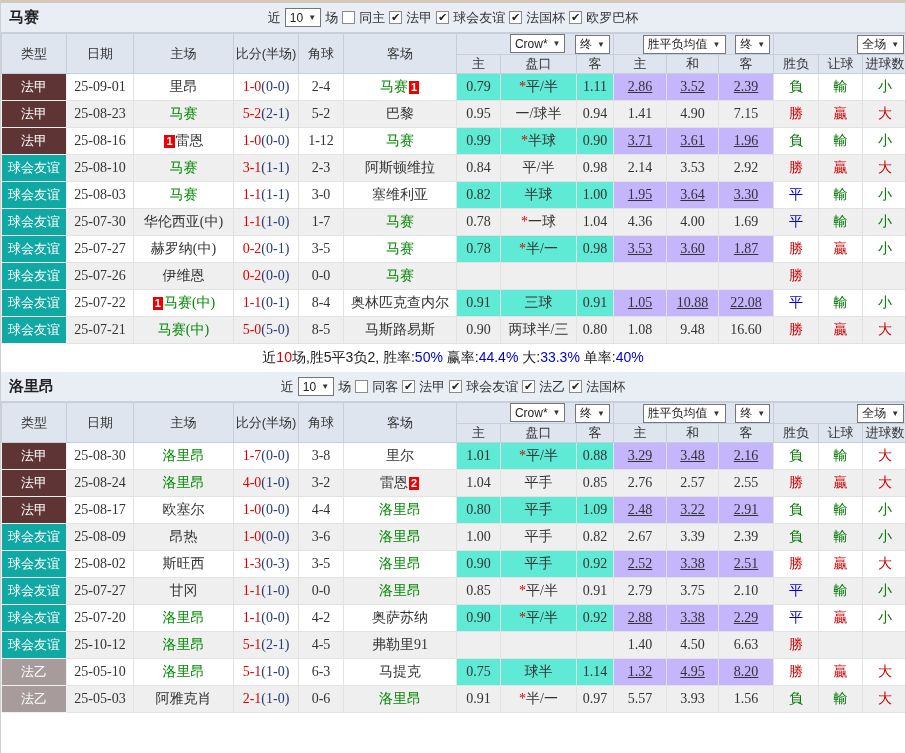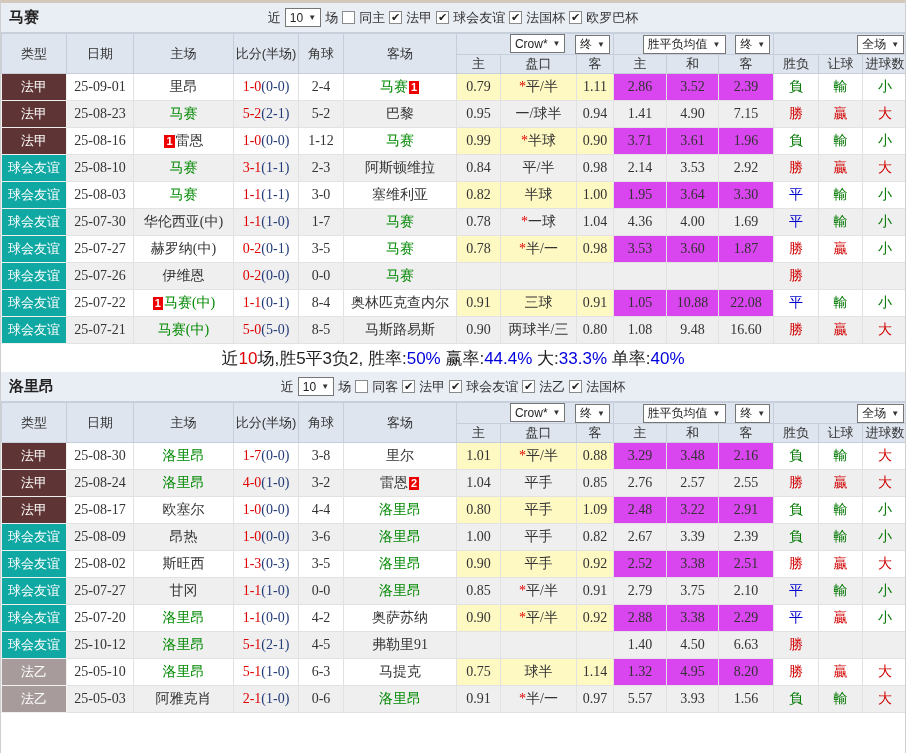--- a/index.html
+++ b/index.html
@@ -22,31 +22,31 @@
   .lgf { display:inline-flex; gap:4px; align-items:center; }
   table { border-collapse:collapse; table-layout:fixed; width:906px; }
   th { background:#dfe5ef; border:1px solid #c6cedb; font-weight:normal; color:#333; font-size:13px; padding:0; }
   tr.hrow1 th { height:21px; }
   tr.hrow2 th { height:16px; }
   .ddcell { text-align:right; }
   .ddcell .dd { margin:0 3px; }
   td { border:1px solid #e2e2e2; height:27px; text-align:center; color:#333; overflow:hidden; white-space:nowrap; font-size:14px; font-family:"Liberation Serif", serif; padding:0 1px; }
   tr.g td { background:#efefef; }
   tr.w td { background:#fff; }
-  tr.w td.od { background:#fef9c3;margin-left:20px; }
-  tr.w td.av { background:#d946ef; }
+  tr.w td.od { background:#5eead4;margin-left:20px; }
+  tr.w td.av { background:#c4b5fd;text-decoration:underline; }
   td.lg { color:#fff; font-size:13px; font-family:"Liberation Sans", sans-serif; border-color:#f0f0f0; }
   .ft { color:#e00000; }
   .ht { color:#223a78; }
   .tm-g { color:#008800; }
   .badge { display:inline-block; background:#ee0000; color:#fff; font-size:11px; line-height:13px; padding:0 2px; margin:0 1px; font-weight:bold; font-family:"Liberation Sans", sans-serif; }
   td.res { font-family:"Liberation Sans", sans-serif; font-size:14px; }
   .r { color:#d10000; } .gg { color:#007700; } .b { color:#0000cc; }
   .star { color:#e00000; }
-  .summary { height:28px; display:flex; align-items:center; justify-content:center; font-size:17px; color:#222; background:#fff; }
+  .summary { height:28px; display:flex; align-items:center; justify-content:center; font-size:14px; color:#222; background:#fff; }
   .sum-red { color:#e00000; } .sum-blue { color:#0000dd; }
 </style>
 </head>
 <body>
 
 <div class="page">
   <div class="topstrip"></div>
 
   <div class="band">
     <span class="teamname">马赛</span>

